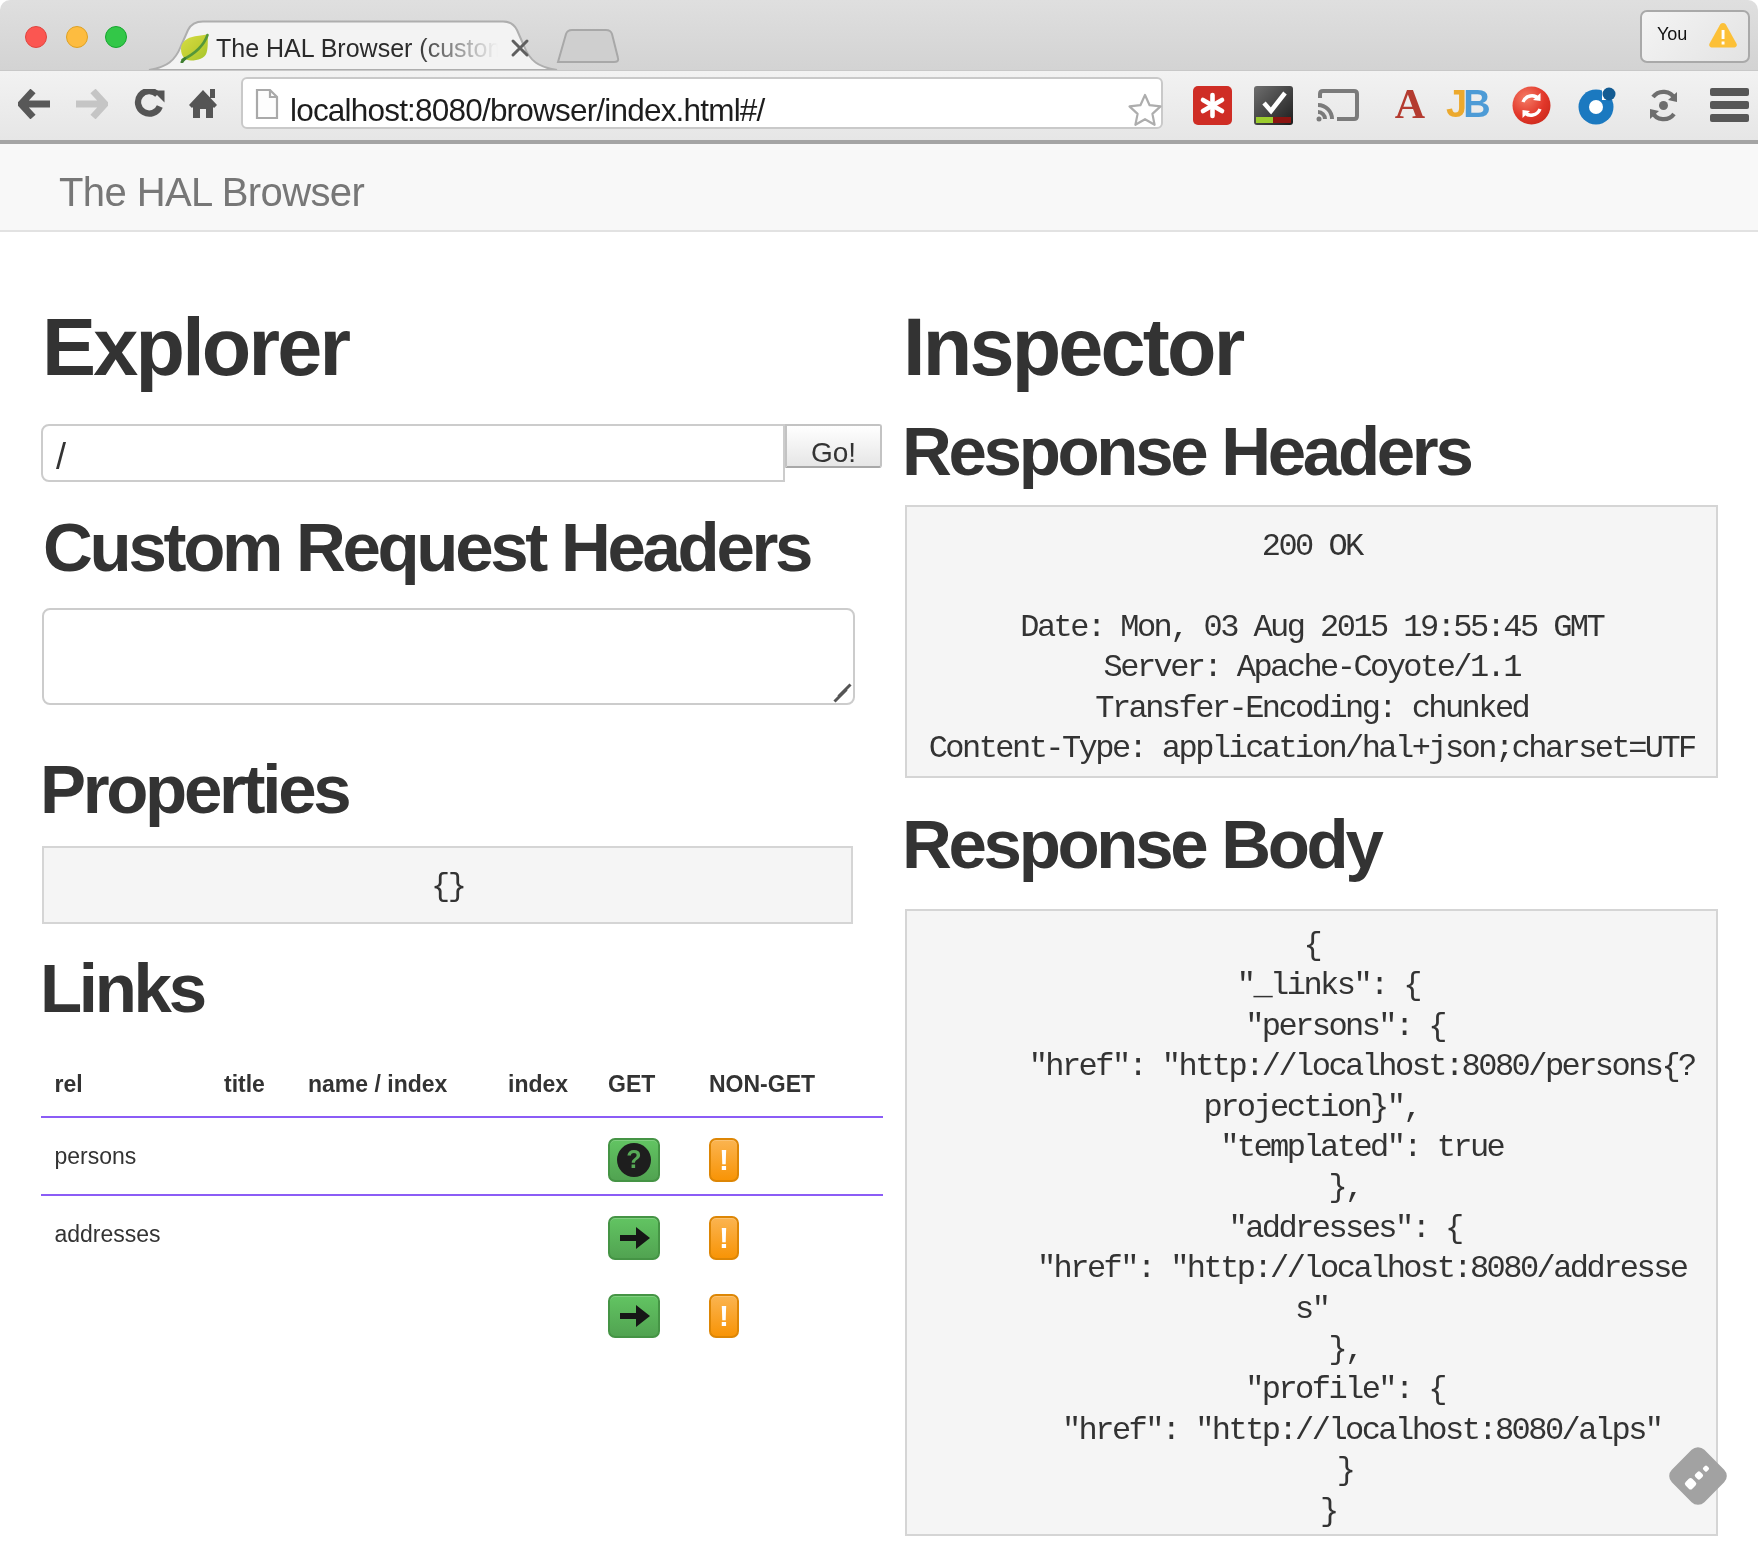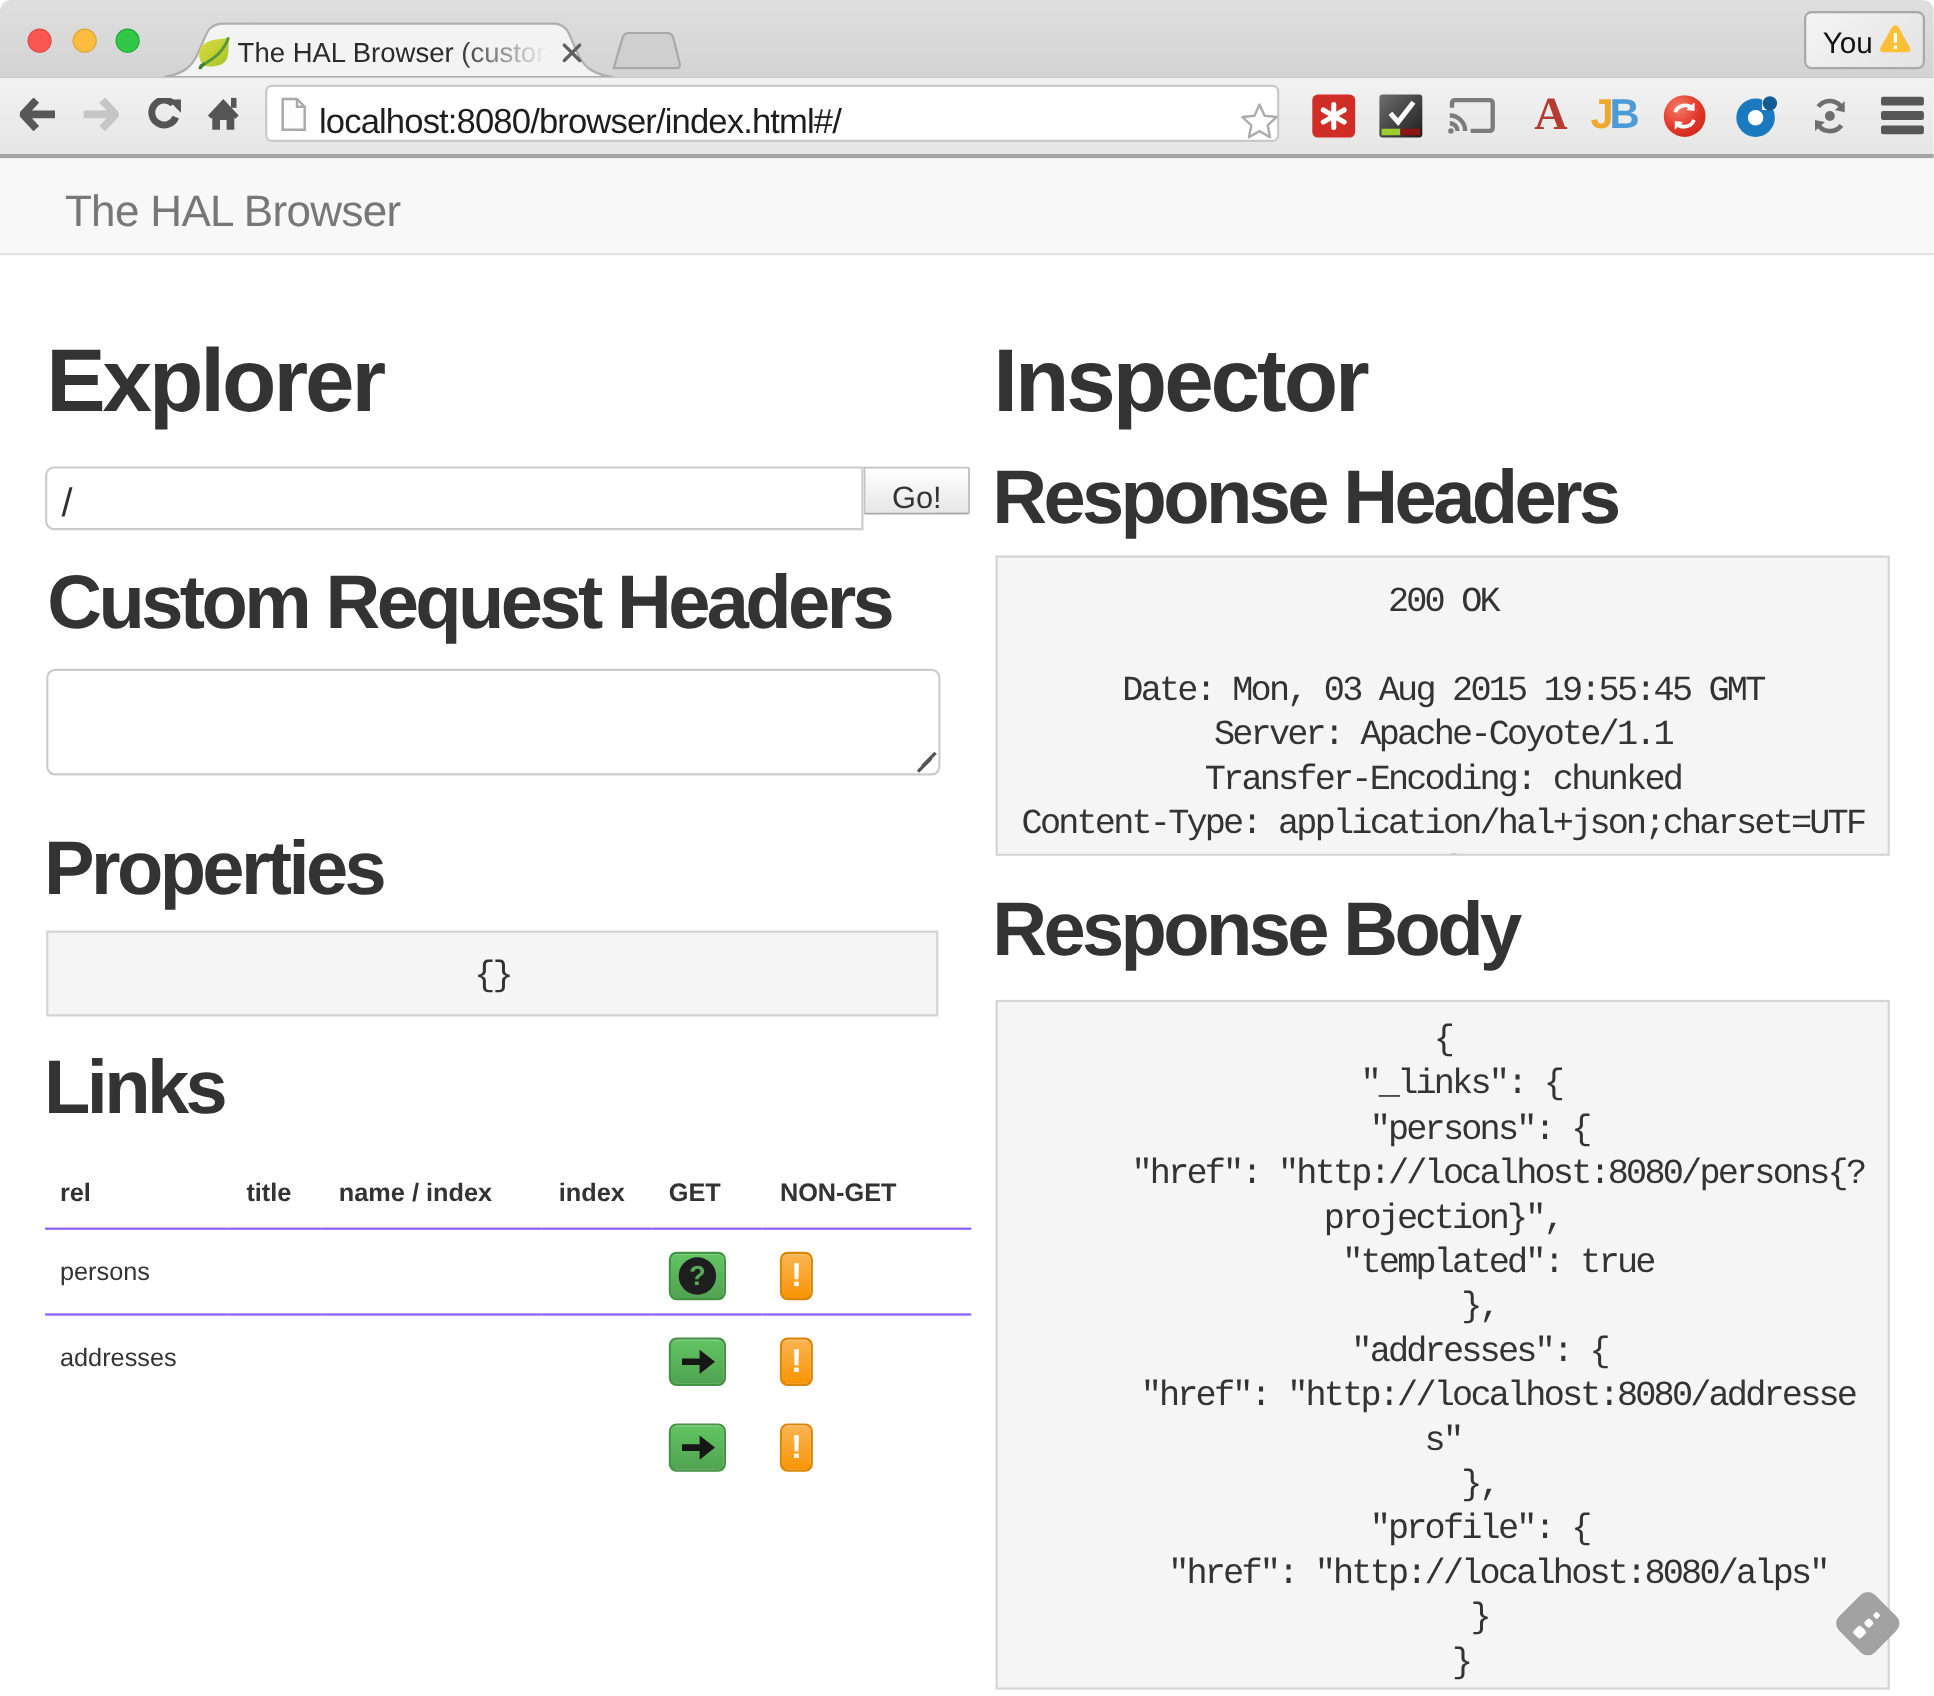--- a/index.html
+++ b/index.html
@@ -16,21 +16,21 @@
 #l3 { left:105px; background:#33c748; border:1.5px solid #14a62d; }
 #toolbar { left:0; top:70px; width:1758px; height:74px;
   background:linear-gradient(#f2f2f2,#e6e6e6);
   border-top:1px solid #c8c8c8;
   border-bottom:4px solid #a4a4a4; }
 #tabsvg { left:148px; top:20px; }
 #tabtitle { left:216px; top:34px; width:292px; font-size:25px; color:#2b2b2b; white-space:nowrap; overflow:hidden; -webkit-mask-image:linear-gradient(90deg,#000 198px,rgba(0,0,0,0) 282px); }
 #newtab { left:548px; top:28px; }
 #youbtn { left:1640px; top:10px; width:110px; height:53px; border:2px solid #a9a9a9; border-radius:7px;
   background:linear-gradient(135deg,#f4f4f4,#e3e3e3); }
-#youtxt { left:1657px; top:24px; font-size:27px; color:#111; }
+#youtxt { left:1657px; top:24px; font-size:18px; color:#111; }
 
 #omni { left:241px; top:77px; width:922px; height:52px; background:#fff; border:2px solid #c9c9c9; border-radius:6px; }
 #url { left:290px; top:92px; font-size:31.5px; color:#1d1d1d; letter-spacing:-0.8px; }
 
 #navbar { left:0; top:144px; width:1758px; height:88px; background:#f8f8f8; border-bottom:2px solid #e2e2e2; }
 #brand { left:59px; top:170px; font-size:40px; color:#777; letter-spacing:-0.6px; }
 
 .h1 { font-weight:bold; font-size:81px; letter-spacing:-2.8px; line-height:1; color:#333; }
 .h2 { font-weight:bold; font-size:69px; letter-spacing:-3.3px; line-height:1; color:#333; }
 #hexp { left:42px; top:307px; }

